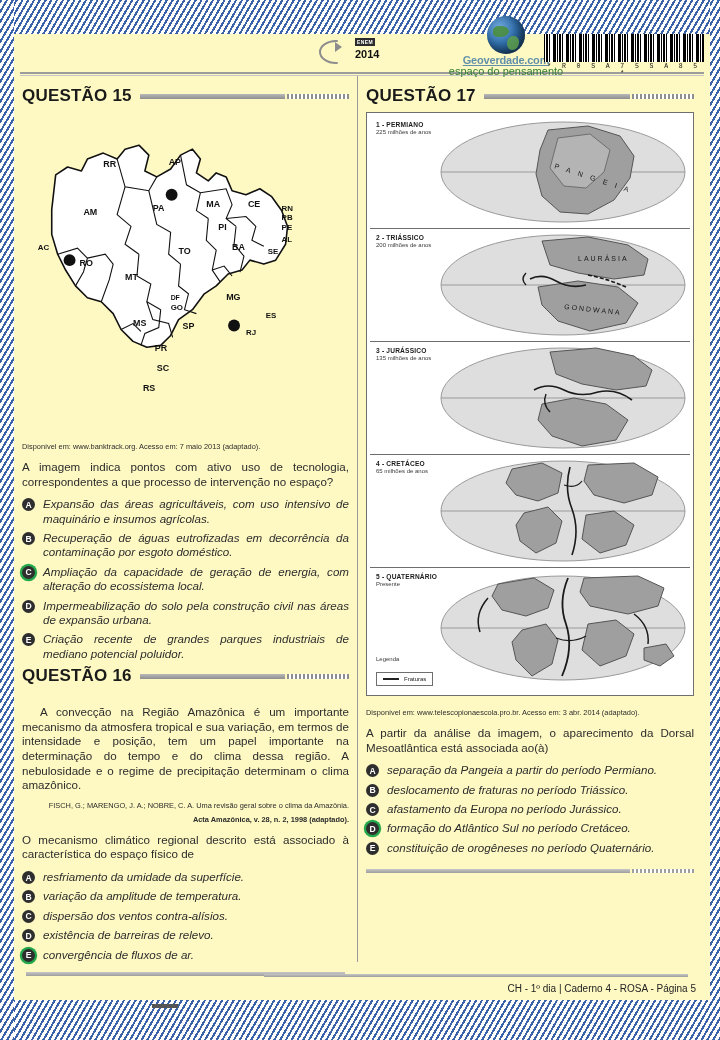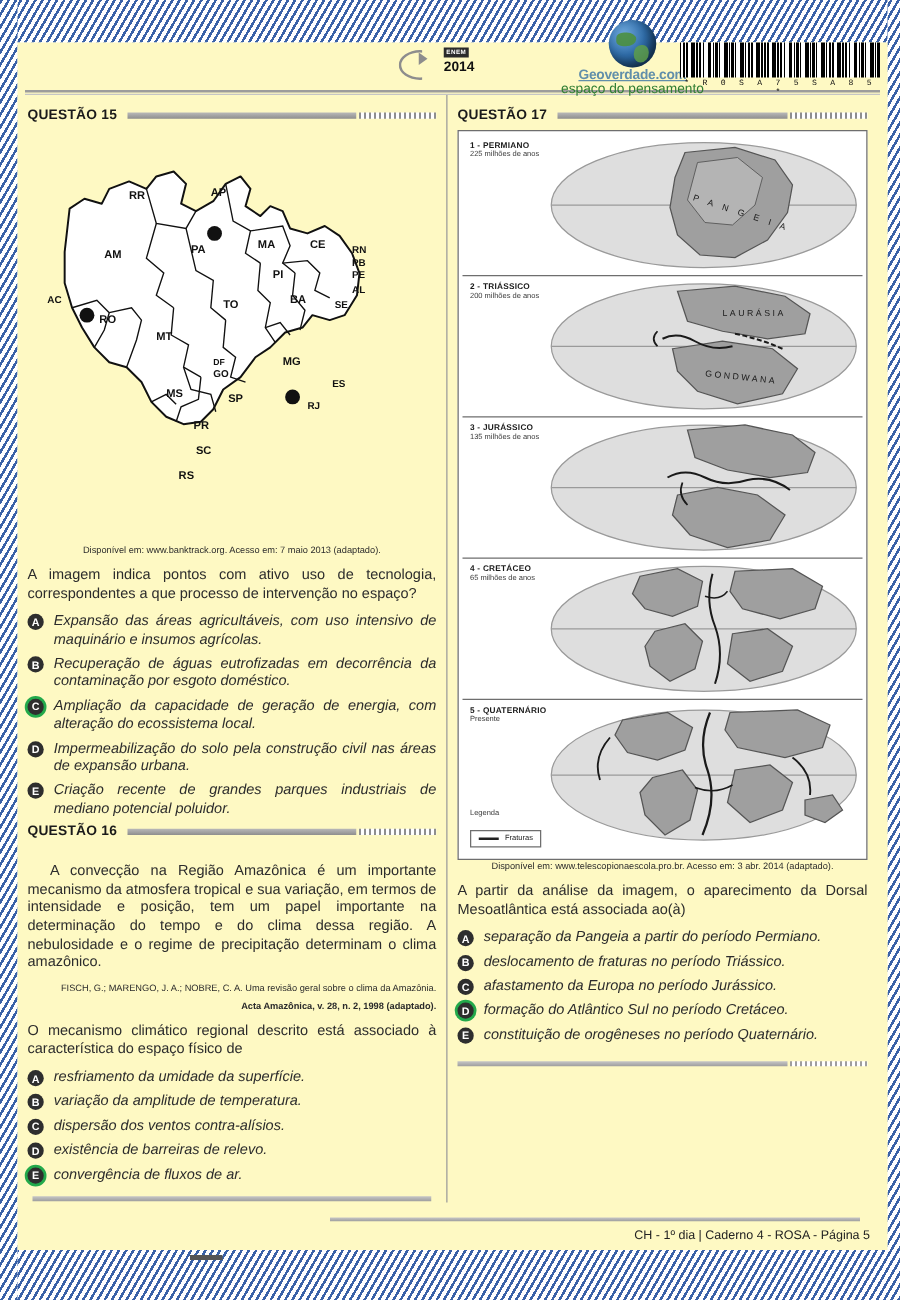--- a/index.html
+++ b/index.html
@@ -103,29 +103,29 @@
   }
   .hrule { height:2px; background:#9c9c9c; margin:2px 6px 0 6px; }
   .hrule2 { height:1px; background:#c5c5c5; margin:1px 6px 0 6px; }
 
   
   .columns { display:flex; position:relative; height:886px; }
   .col { width:344px; padding:6px 8px 0 8px; position:relative; }
   .col-left { border-right:1px solid #9a9a9a; }
 
   .q-head { display:flex; align-items:center; margin:4px 0 6px 0; }
-  .q-title { font-size:11px; font-weight:bold; color:#1a1a1a; letter-spacing:.2px; white-space:nowrap;text-align:right; }
+  .q-title { font-size:17px; font-weight:bold; color:#1a1a1a; letter-spacing:.2px; white-space:nowrap;text-align:right; }
   .q-bar { flex:1; height:5px; margin-left:8px; background:linear-gradient(#b9b9b9,#8e8e8e); }
   .q-dots {
     width:62px;height:5px;margin-left:2px;
     background-image:repeating-linear-gradient(90deg,#8e8e8e 0 2px,#fff 2px 4px);
   }
 
   .fonte {
-    font-size:7.4px; color:#2b2b2b; text-align:center;
+    font-size:7.4px; color:#2b2b2b; 
     margin:4px 0 8px 0; line-height:10px;
   }
   .fonte-right { text-align:right; }
 
   .enunciado {
     font-size:11.6px; color:#2c2c2c; line-height:14.6px;
     text-align:justify; margin-bottom:8px;
   }
   .enunciado.indent { text-indent:18px;margin-top:19px; }
 
@@ -431,21 +431,21 @@
               <path d="M150 56 L178 52 L196 66 L188 88 L162 98 L144 82 Z" fill="#9f9f9f" stroke="#555"></path>
               <path d="M206 80 L228 76 L236 88 L222 98 L206 92 Z" fill="#9f9f9f" stroke="#555"></path>
               <path d="M130 10 q-10 24 -2 46 q8 24 -4 52" fill="none" stroke="#1a1a1a" stroke-width="1.8"></path>
               <path d="M50 30 q-14 16 -8 34" fill="none" stroke="#1a1a1a" stroke-width="1.5"></path>
               <path d="M196 46 q16 12 14 30" fill="none" stroke="#1a1a1a" stroke-width="1.5"></path>
               <path d="M118 70 q16 6 30 -2" fill="none" stroke="#1a1a1a" stroke-width="1.3"></path>
             </svg>
           </div>
         </div>
 
-        <div class="fonte" style="margin-top:0">Disponível em: www.telescopionaescola.pro.br. Acesso em: 3 abr. 2014 (adaptado).</div>
+        <div class="fonte" style="margin-top:12px">Disponível em: www.telescopionaescola.pro.br. Acesso em: 3 abr. 2014 (adaptado).</div>
 
         <div class="enunciado">A partir da análise da imagem, o aparecimento da Dorsal Mesoatlântica está associada ao(à)</div>
 
         <div class="alts">
           <div class="alt tight">
             <div class="alt-letter">A</div>
             <div class="alt-text">separação da Pangeia a partir do período Permiano.</div>
           </div>
           <div class="alt tight">
             <div class="alt-letter">B</div>

